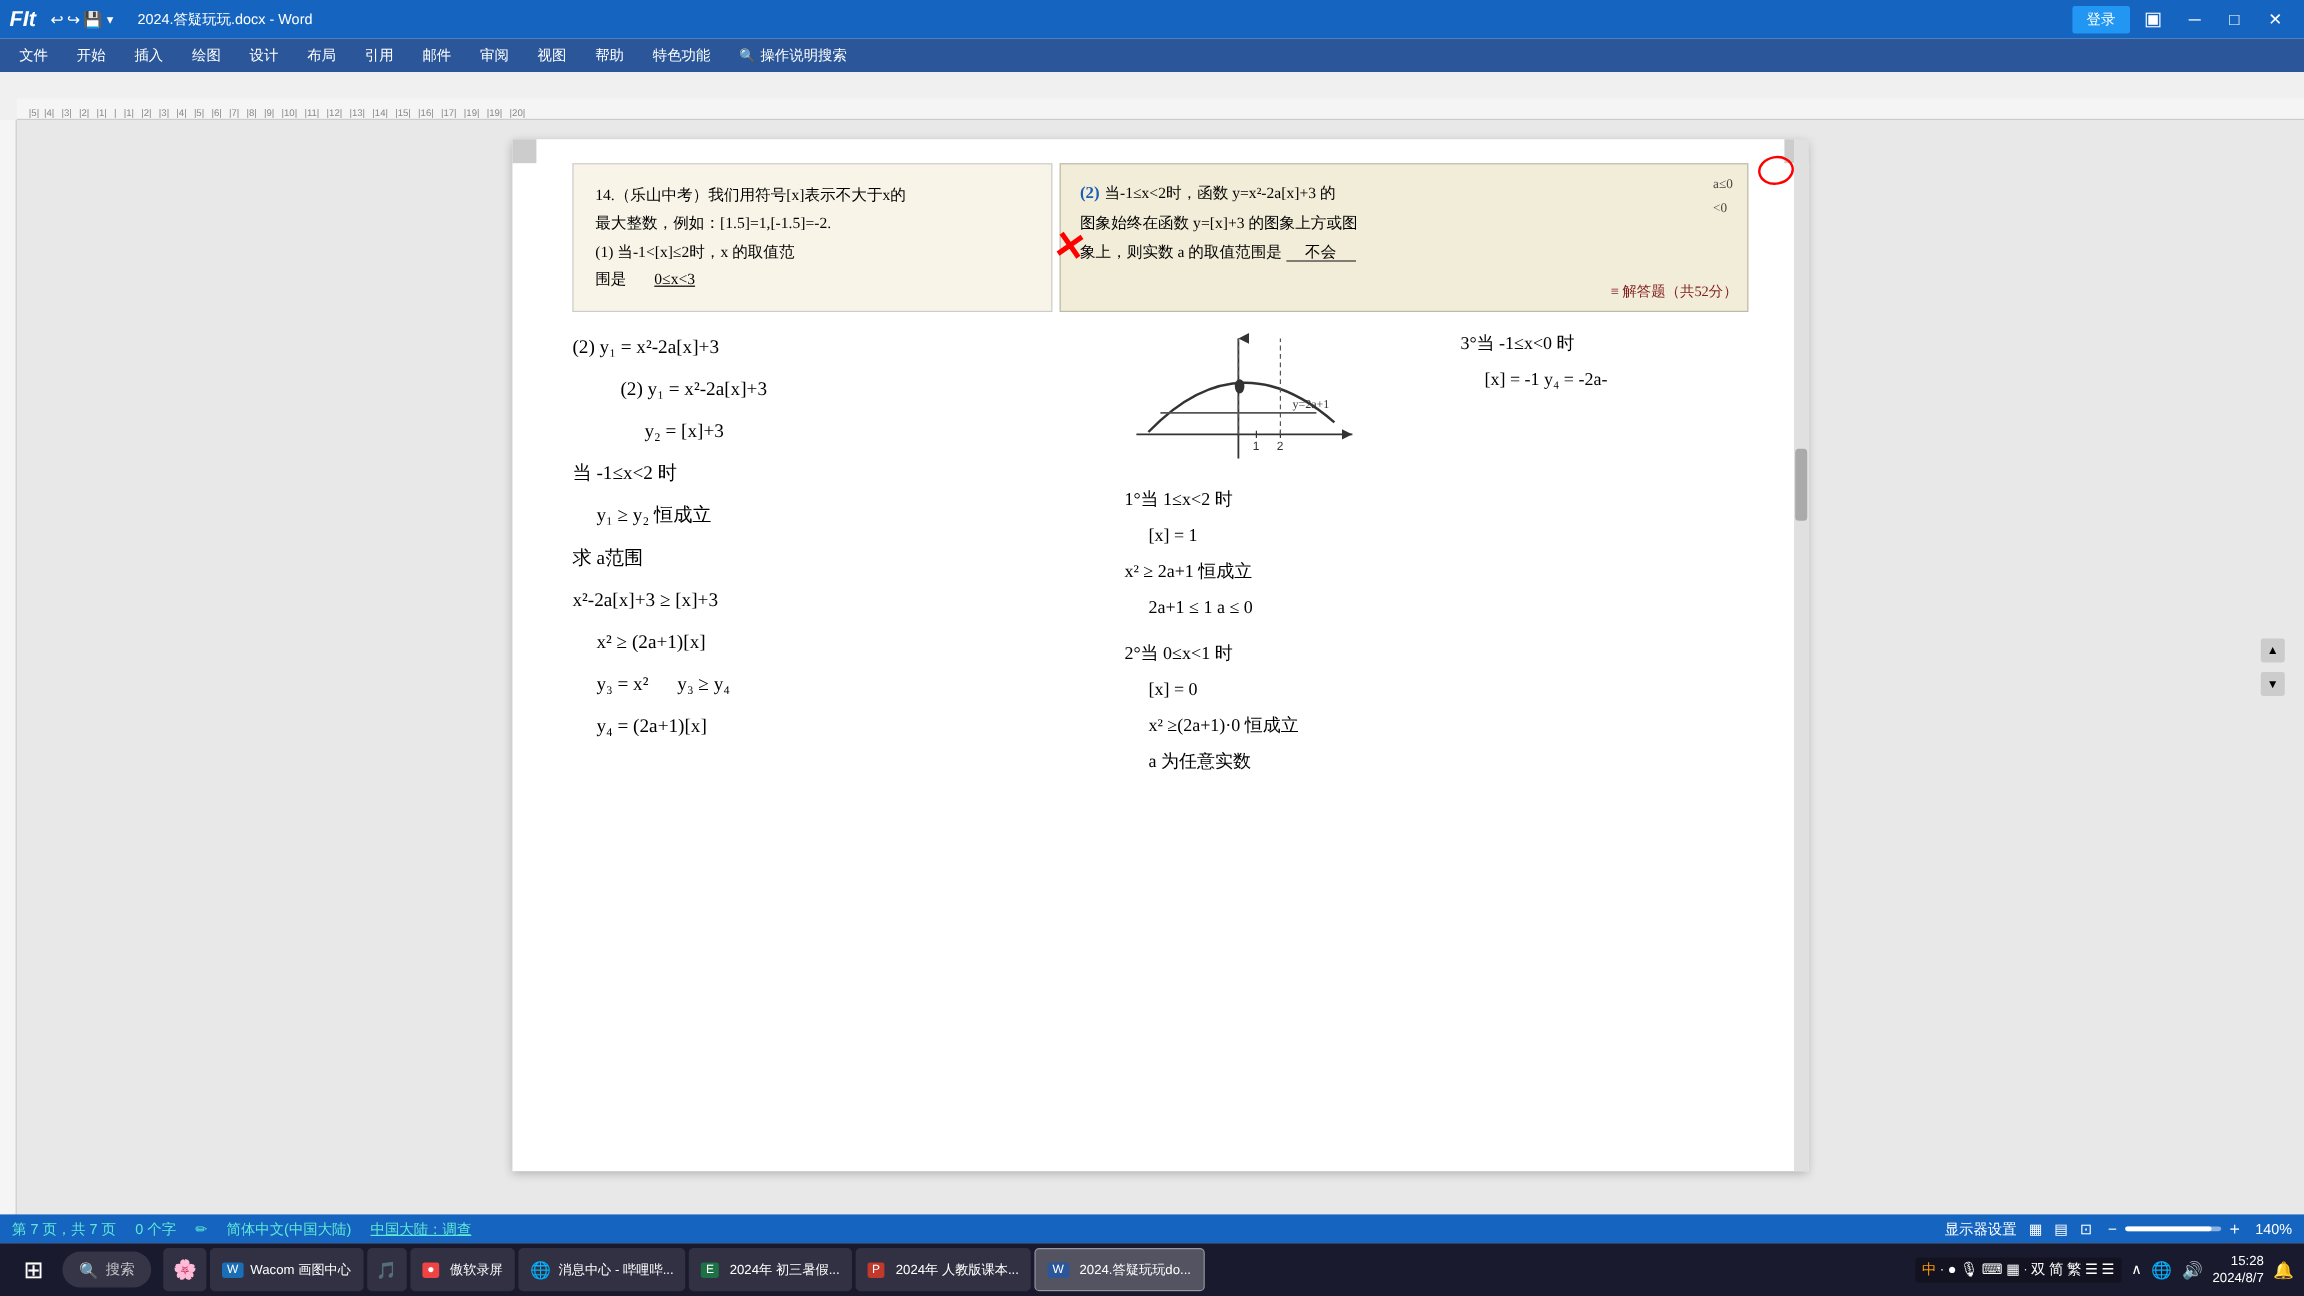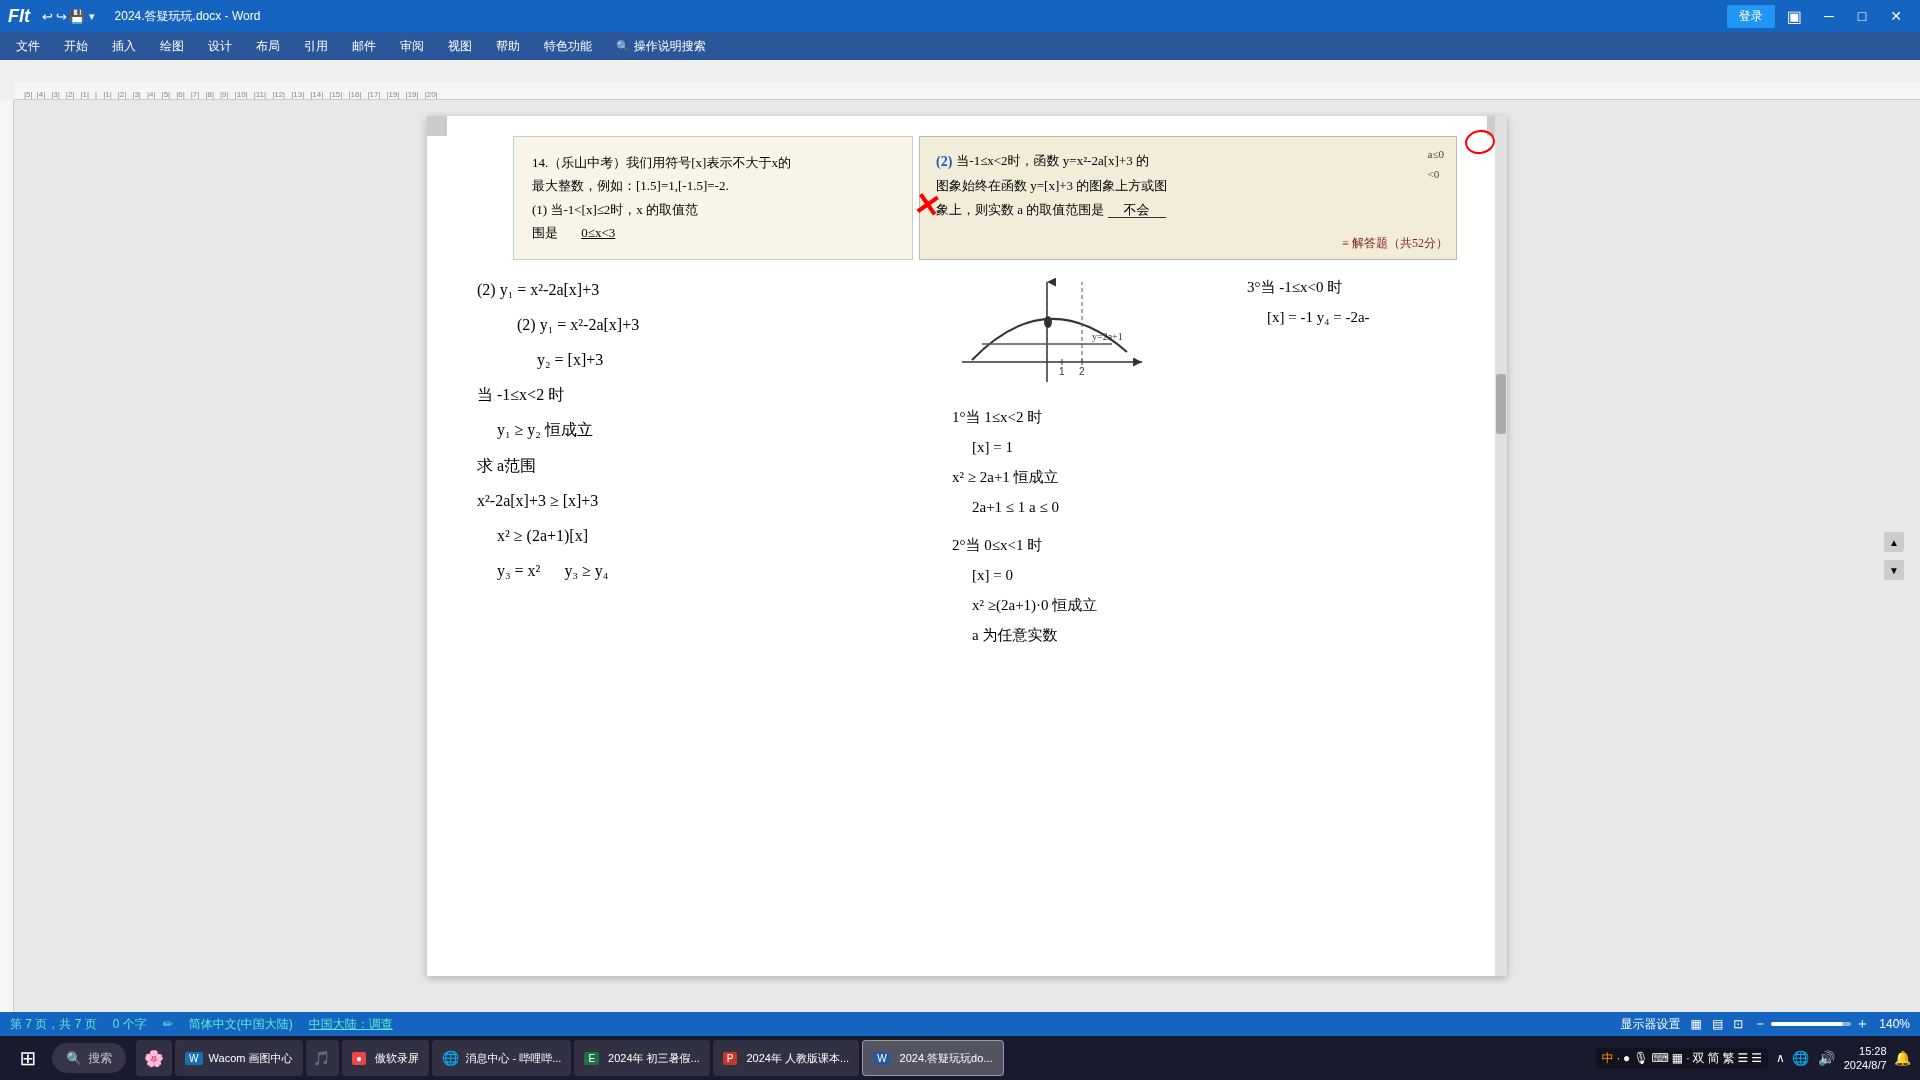--- a/index.html
+++ b/index.html
@@ -262,21 +262,20 @@
     .page-corner-tl { top: 0; left: 0; }
     .page-corner-tr { top: 0; right: 0; }
 
     .prob-left {
       width: 400px;
       padding: 14px 18px;
       background: #f8f4e8;
       border: 1px solid #ccc;
       font-size: 13px;
       line-height: 1.9;
-      margin-left: 36px;
     }
 
     
     ::-webkit-scrollbar { width: 10px; height: 10px; }
     ::-webkit-scrollbar-track { background: #e0e0e0; }
     ::-webkit-scrollbar-thumb { background: #aaa; border-radius: 4px; }
   </style>
 </head>
 <body>
 
@@ -385,32 +384,33 @@
           <div>象上，则实数 a 的取值范围是 <span style="padding:0 16px;border-bottom:1px solid #333;">不会</span></div>
           <div style="position:absolute;top:8px;right:12px;font-size:11px;color:#444;font-family:'KaiTi',serif;">
             <div>a≤0</div>
             <div>&lt;0</div>
           </div>
 
           <div style="position:absolute;bottom:4px;right:8px;font-size:12px;color:#7f1d1d;">≡ 解答题（共52分）</div>
         </div>
       </div>
 
-      <div style="display:flex;gap:35px;position:relative;">
+      <div style="display:flex;gap:20px;position:relative;">
 
         <div style="width:440px;font-family:'KaiTi','STKaiti',serif;font-size:16px;line-height:2.2;">
           <div>(2) y₁ = x²-2a[x]+3</div>
           <div style="margin-left:40px;">(2) y₁ = x²-2a[x]+3</div>
           <div style="margin-left:60px;">y₂ = [x]+3</div>
           <div>当 -1≤x&lt;2 时</div>
           <div style="margin-left:20px;">y₁ ≥ y₂ 恒成立</div>
           <div>求 a范围</div>
           <div>x²-2a[x]+3 ≥ [x]+3</div>
           <div style="margin-left:20px;font-family:Liberation Serif, serif;">x² ≥ (2a+1)[x]</div>
           <div style="margin-left:20px;">y₃ = x² &nbsp;&nbsp;&nbsp;&nbsp; y₃ ≥ y₄</div>
+          <div style="margin-left:20px;">y₄ = (2a+1)[x]</div>
         </div>
 
         <div style="width:260px;position:relative;">
 
           <div style="height:130px;position:relative;">
             <svg width="200" height="125" viewBox="0 0 200 125">
 
               <line x1="10" y1="90" x2="190" y2="90" stroke="#333" stroke-width="1.5" marker-end="url(#arr)"></line>
               <line x1="95" y1="110" x2="95" y2="10" stroke="#333" stroke-width="1.5" marker-end="url(#arr2)"></line>
               <defs>

